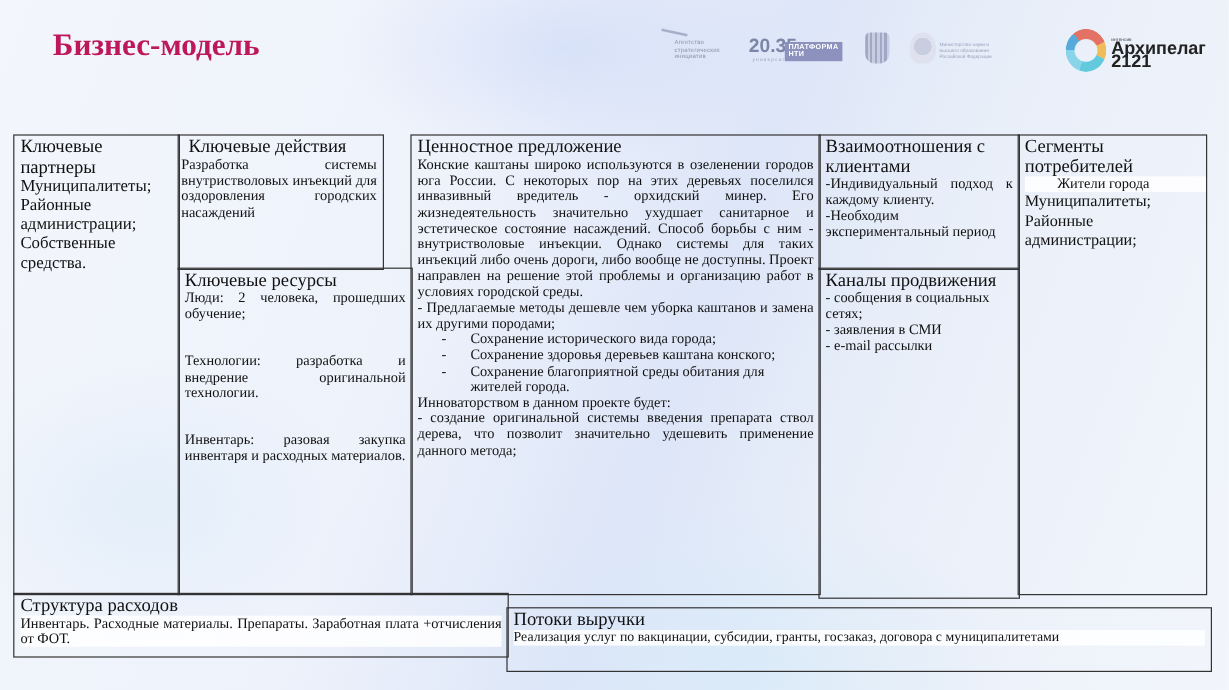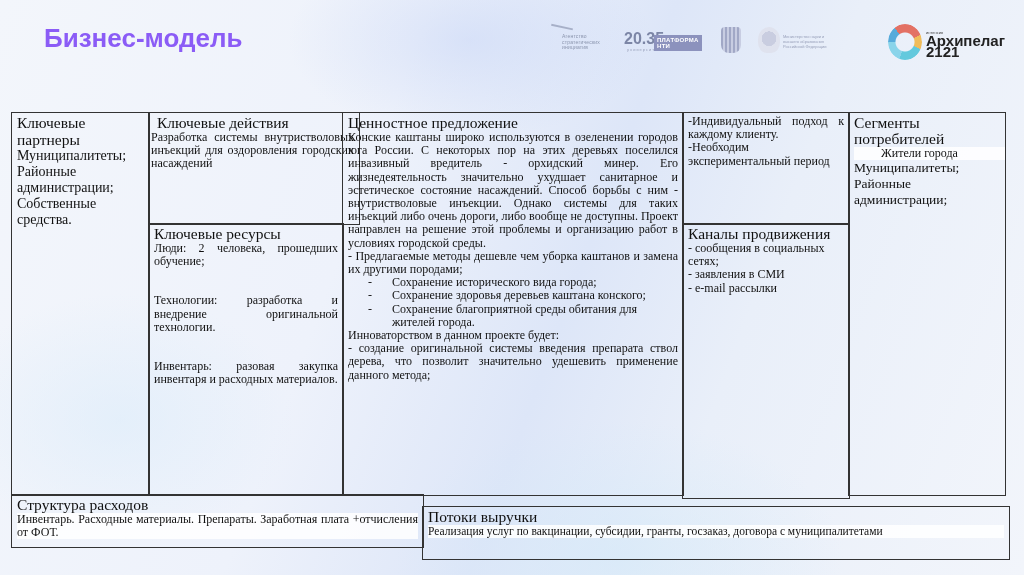--- a/index.html
+++ b/index.html
@@ -11,21 +11,21 @@
   }
   .bg-glow {
     position:absolute; left:0; top:0; width:1024px; height:575px;
     background:
       radial-gradient(ellipse 260px 140px at 470px 40px, rgba(200,214,246,0.55), rgba(255,255,255,0) 70%),
       radial-gradient(ellipse 320px 200px at 620px 560px, rgba(210,232,248,0.6), rgba(255,255,255,0) 70%),
       radial-gradient(ellipse 250px 180px at 120px 420px, rgba(220,236,250,0.6), rgba(255,255,255,0) 70%);
   }
   .title {
     position:absolute; left:44px; top:23px;
-    font-family:Liberation Sans, sans-serif; font-weight:bold; font-size:26px; color:#8b5cf6;
+    font-family:Liberation Serif, serif; font-weight:bold; font-size:26px; color:#be185d;
   }
   
   .logos { position:absolute; left:550px; top:22px; height:40px; }
   .logo { position:absolute; font-family:"Liberation Sans", sans-serif; }
   .logo-asi { left:0; top:4px; width:70px; height:30px; }
   .logo-asi .mark { position:absolute; left:0; top:0; width:22px; height:10px; border-top:2px solid #a7b0c8; transform:rotate(12deg); }
   .logo-asi .txt { position:absolute; left:12px; top:8px; font-size:5px; line-height:5.5px; color:#8a94ad; letter-spacing:0.2px; }
   .logo-2035 { left:74px; top:8px; font-weight:bold; font-size:16px; color:#7c86a6; }
   .logo-2035 .sub { display:block; font-size:4px; font-weight:normal; letter-spacing:1px; color:#9aa2bb; text-align:center; margin-top:-1px; }
   .logo-nti { left:104px; top:13px; background:#8c92bd; color:#fff; font-size:6px; font-weight:bold; padding:2px 3px; letter-spacing:0.3px; }
@@ -82,21 +82,21 @@
 
 <div class="bmc">
 
   <div class="cell" style="left:0;top:0;width:139px;height:384px;">
     <div class="h" style="font-size:15.5px;line-height:16.5px;">Ключевые партнеры</div>
     <div class="h" style="font-size:14px;">Муниципалитеты;</div>
     <div class="h" style="font-size:14px;">Районные администрации;</div>
     <div class="h" style="font-size:14px;">Собственные средства.</div>
   </div>
 
-  <div class="cell" style="left:137px;top:0;width:212px;height:113px;padding-left:2px;">
+  <div class="cell" style="left:137px;top:0;width:172px;height:113px;padding-left:2px;">
     <div class="h" style="padding-left:6px;">Ключевые действия</div>
     <div class="t j">Разработка системы внутристволовых инъекций для оздоровления городских насаждений</div>
   </div>
 
   <div class="cell" style="left:137px;top:111px;width:196px;height:273px;">
     <div class="h">Ключевые ресурсы</div>
     <div class="t j">Люди: 2 человека, прошедших обучение;</div>
     <div class="spacer"></div>
     <div class="t j">Технологии: разработка и внедрение оригинальной технологии.</div>
     <div class="spacer"></div>
@@ -117,20 +117,21 @@
     </div>
     <div class="t dash-item">
       <span class="d">-</span>
         <span>Сохранение благоприятной среды обитания для жителей города.</span>
     </div>
     <div class="t">Инноваторством в данном проекте будет:</div>
     <div class="t j">- создание оригинальной системы введения препарата ствол дерева, что позволит значительно удешевить применение данного метода;</div>
   </div>
 
   <div class="cell" style="left:671px;top:0;width:168px;height:113px;">
+    <div class="h">Взаимоотношения с клиентами</div>
     <div class="t" style="text-align:justify;">-Индивидуальный подход к каждому клиенту.</div>
     <div class="t">-Необходим экспериментальный период</div>
   </div>
 
   <div class="cell" style="left:671px;top:111px;width:168px;height:276px;">
     <div class="h">Каналы продвижения</div>
     <div class="t">- сообщения в социальных сетях;</div>
     <div class="t">- заявления в СМИ</div>
     <div class="t">- e-mail рассылки</div>
   </div>

